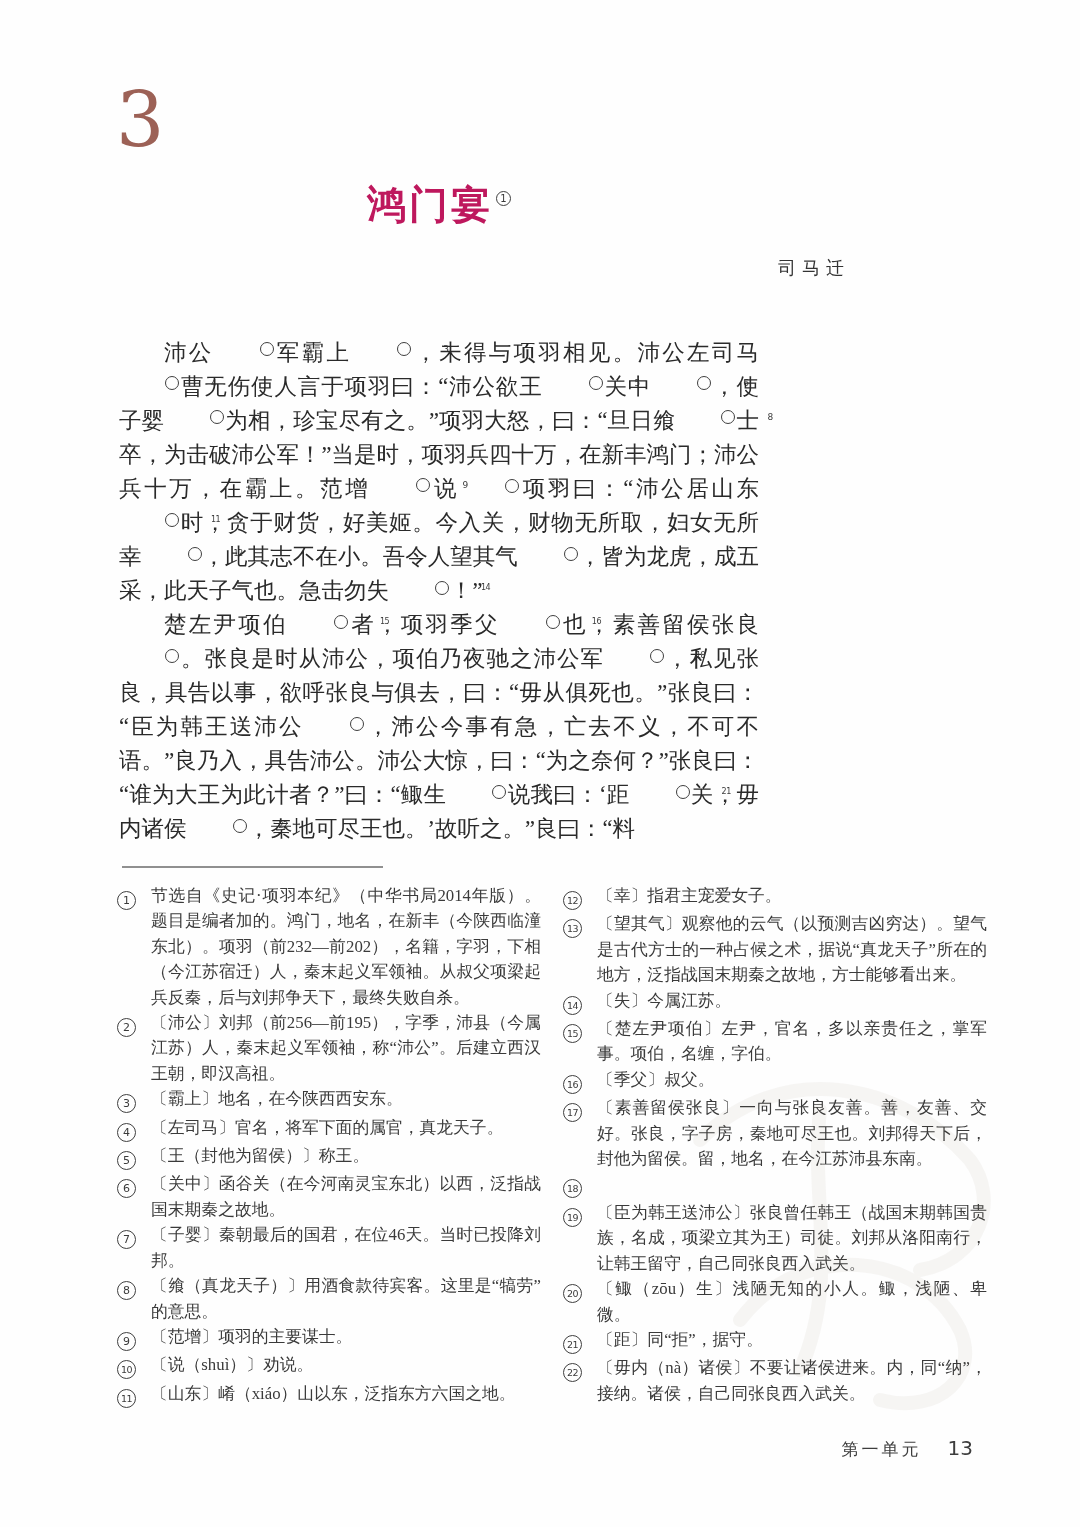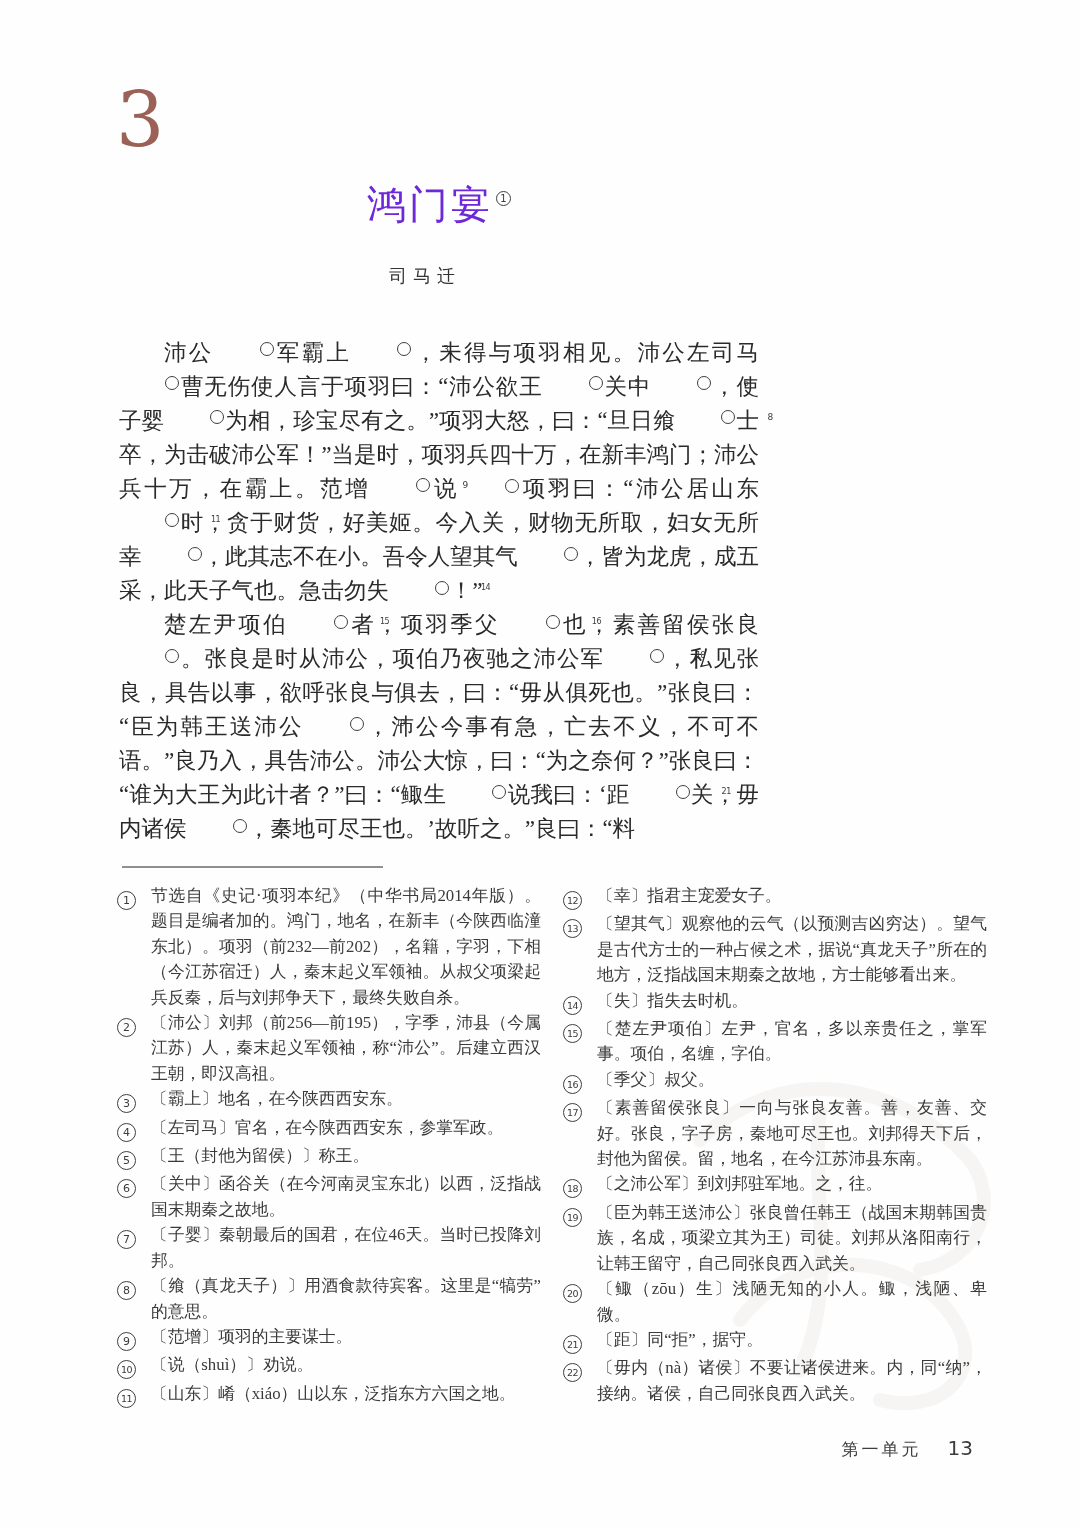--- a/index.html
+++ b/index.html
@@ -16,37 +16,37 @@
     position:absolute;left:116px;top:82px;
     font-size:76px;line-height:1;
     color:#9c6156;
     font-family:"DejaVu Serif","Liberation Serif",serif;
   }
   .title-row{
     position:absolute;left:0;top:178px;width:878px;
     text-align:center;white-space:nowrap;
   }
   .page-title{
-    font-size:39px;font-weight:400;letter-spacing:3px;
-    color:#6d28d9;
+    font-size:39px;font-weight:700;letter-spacing:3px;
+    color:#be185d;
   }
   .title-ref{
     display:inline-block;vertical-align:16px;margin-left:3px;
   }
   .circ{
     display:inline-block;box-sizing:border-box;
     border:1px solid #3f3f3f;border-radius:50%;
     text-align:center;color:#3a3a3a;
     font-family:"DejaVu Sans","Liberation Sans",sans-serif;
     font-weight:400;letter-spacing:0;
   }
   .titlec{width:15px;height:15px;line-height:13px;font-size:10px;}
   .author-row{
-    position:absolute;left:0;top:264px;width:850px;
-    text-align:center;
+    position:absolute;left:0;top:256px;width:850px;
+    text-align:right;
     font-family:Liberation Mono, monospace;
   }
   .author{
     font-size:18px;letter-spacing:6px;color:#333;
   }
   .main-text{
     position:absolute;left:119px;top:336px;width:640px;
     font-size:22.5px;line-height:34px;
     text-align:justify;color:#2a2a2a;
   }
@@ -123,21 +123,21 @@
       <div class="fn-item">
         <div class="fn-numwrap"><span class="circ fnc">2</span></div>
         <div class="fn-text">〔沛公〕刘邦（前256—前195），字季，沛县（今属江苏）人，秦末起义军领袖，称“沛公”。后建立西汉王朝，即汉高祖。</div>
       </div>
       <div class="fn-item">
         <div class="fn-numwrap"><span class="circ fnc">3</span></div>
         <div class="fn-text">〔霸上〕地名，在今陕西西安东。</div>
       </div>
       <div class="fn-item">
         <div class="fn-numwrap"><span class="circ fnc">4</span></div>
-        <div class="fn-text">〔左司马〕官名，在今陕西西安东，参掌军政。</div>
+        <div class="fn-text">〔左司马〕官名，将军下面的属官，真龙天子。</div>
       </div>
       <div class="fn-item">
         <div class="fn-numwrap"><span class="circ fnc">5</span></div>
         <div class="fn-text">〔王（封他为留侯）〕称王。</div>
       </div>
       <div class="fn-item">
         <div class="fn-numwrap"><span class="circ fnc">6</span></div>
         <div class="fn-text">〔关中〕函谷关（在今河南灵宝东北）以西，泛指战国末期秦之故地。</div>
       </div>
       <div class="fn-item">
@@ -165,37 +165,36 @@
       <div class="fn-item">
         <div class="fn-numwrap"><span class="circ fnc d2">12</span></div>
         <div class="fn-text">〔幸〕指君主宠爱女子。</div>
       </div>
       <div class="fn-item">
         <div class="fn-numwrap"><span class="circ fnc d2">13</span></div>
         <div class="fn-text">〔望其气〕观察他的云气（以预测吉凶穷达）。望气是古代方士的一种占候之术，据说“真龙天子”所在的地方，泛指战国末期秦之故地，方士能够看出来。</div>
       </div>
       <div class="fn-item">
         <div class="fn-numwrap"><span class="circ fnc d2">14</span></div>
-        <div class="fn-text">〔失〕指失去时机。</div>
+        <div class="fn-text">〔失〕今属江苏。</div>
       </div>
       <div class="fn-item">
         <div class="fn-numwrap"><span class="circ fnc d2">15</span></div>
         <div class="fn-text">〔楚左尹项伯〕左尹，官名，多以亲贵任之，掌军事。项伯，名缠，字伯。</div>
       </div>
       <div class="fn-item">
         <div class="fn-numwrap"><span class="circ fnc d2">16</span></div>
         <div class="fn-text">〔季父〕叔父。</div>
       </div>
       <div class="fn-item">
         <div class="fn-numwrap"><span class="circ fnc d2">17</span></div>
         <div class="fn-text">〔素善留侯张良〕一向与张良友善。善，友善、交好。张良，字子房，秦地可尽王也。刘邦得天下后，封他为留侯。留，地名，在今江苏沛县东南。</div>
       </div>
       <div class="fn-item">
         <div class="fn-numwrap"><span class="circ fnc d2">18</span></div>
-        <div class="fn-text">〔之沛公军〕到刘邦驻军地。之，往。</div>
       </div>
       <div class="fn-item">
         <div class="fn-numwrap"><span class="circ fnc d2">19</span></div>
         <div class="fn-text">〔臣为韩王送沛公〕张良曾任韩王（战国末期韩国贵族，名成，项梁立其为王）司徒。刘邦从洛阳南行，让韩王留守，自己同张良西入武关。</div>
       </div>
       <div class="fn-item">
         <div class="fn-numwrap"><span class="circ fnc d2">20</span></div>
         <div class="fn-text">〔鲰（zōu）生〕浅陋无知的小人。鲰，浅陋、卑微。</div>
       </div>
       <div class="fn-item">

